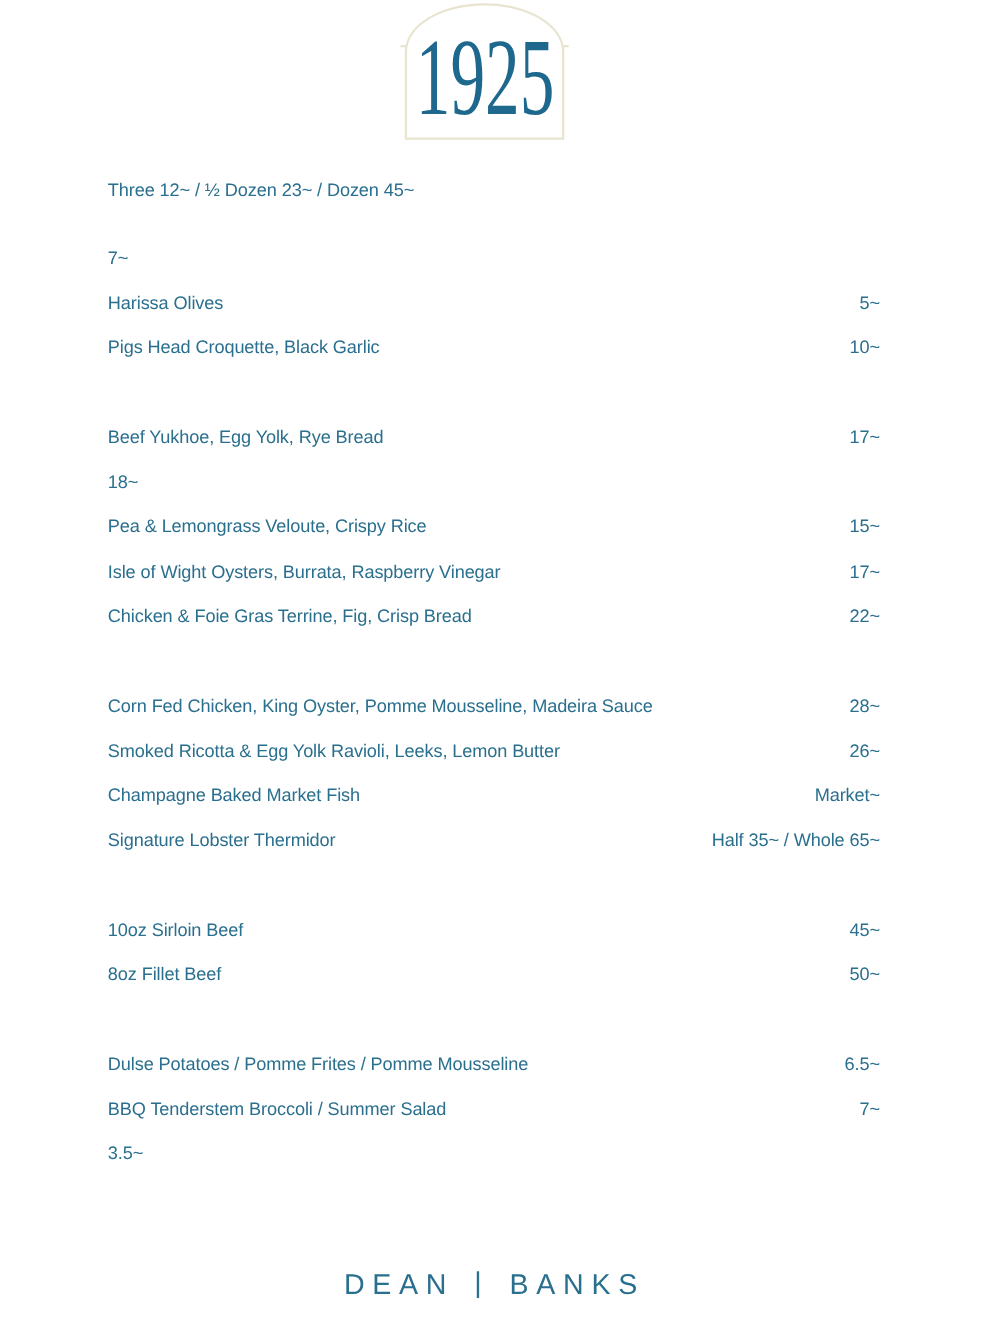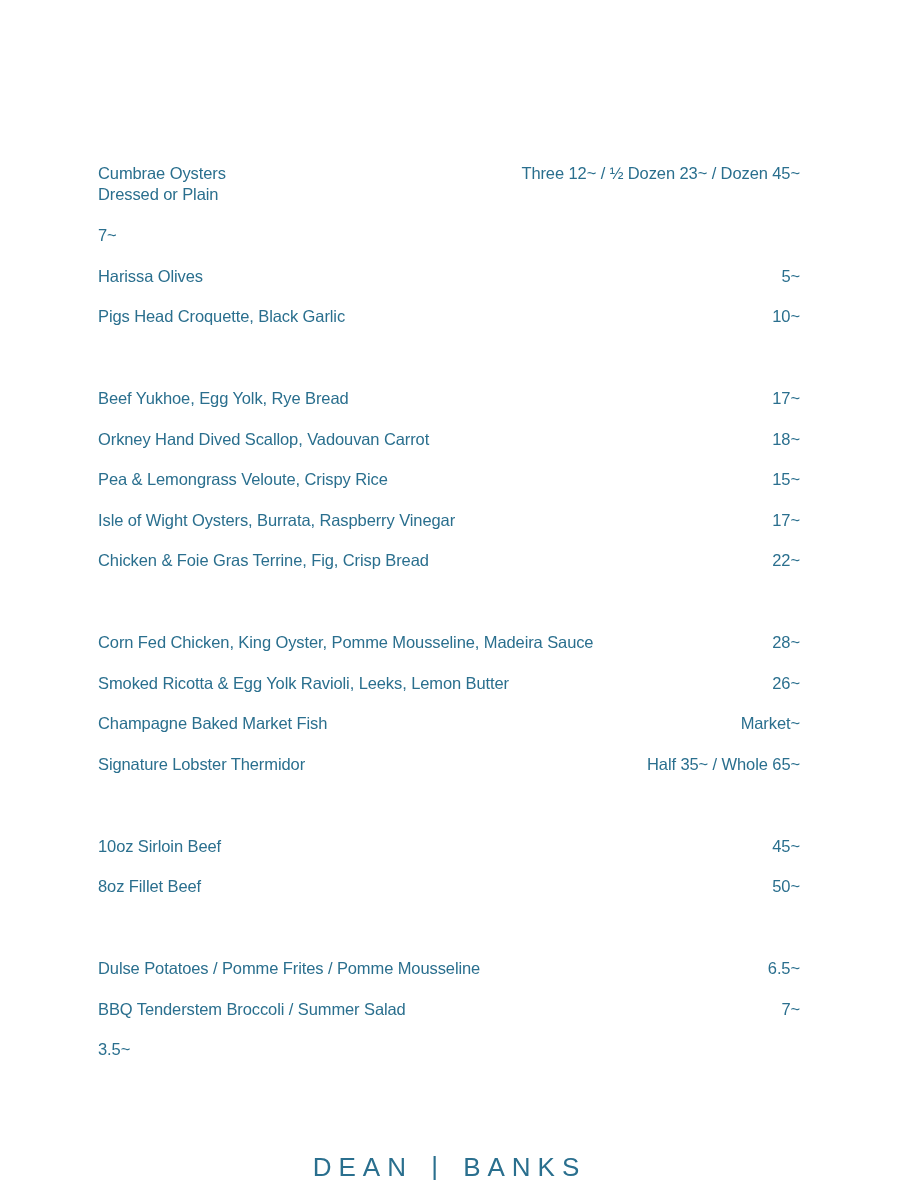--- a/index.html
+++ b/index.html
@@ -89,46 +89,49 @@
     display: inline-block;
     margin: 0 4px;
     transform: translateY(-1px);
   }
 </style>
 </head>
 <body>
 
 <div class="page">
 
+  <div class="arch">
+    <span class="arch-tick left"></span>
+    <span class="arch-tick right"></span>
+    <div class="logo-year">1925</div>
+  </div>
 
   <div class="menu" id="menu-sections">
       <div class="menu-section">
         <div class="menu-row two-line">
-    <div class="item-name">Cumbrae Oysters<div>Dressed or Plain</div></div>
     <div class="item-price">Three 12~ / ½ Dozen 23~ / Dozen 45~</div>
   </div>
         <div class="menu-row">
     <div class="item-price">7~</div>
   </div>
         <div class="menu-row">
     <div class="item-name">Harissa Olives</div>
     <div class="item-price">5~</div>
   </div>
         <div class="menu-row">
     <div class="item-name">Pigs Head Croquette, Black Garlic</div>
     <div class="item-price">10~</div>
   </div>
       </div>
       <div class="menu-section">
         <div class="menu-row">
     <div class="item-name">Beef Yukhoe, Egg Yolk, Rye Bread</div>
     <div class="item-price">17~</div>
   </div>
         <div class="menu-row">
-    <div class="item-name">Orkney Hand Dived Scallop, Vadouvan Carrot</div>
     <div class="item-price">18~</div>
   </div>
         <div class="menu-row">
     <div class="item-name">Pea &amp; Lemongrass Veloute, Crispy Rice</div>
     <div class="item-price">15~</div>
   </div>
         <div class="menu-row">
     <div class="item-name">Isle of Wight Oysters, Burrata, Raspberry Vinegar</div>
     <div class="item-price">17~</div>
   </div>

